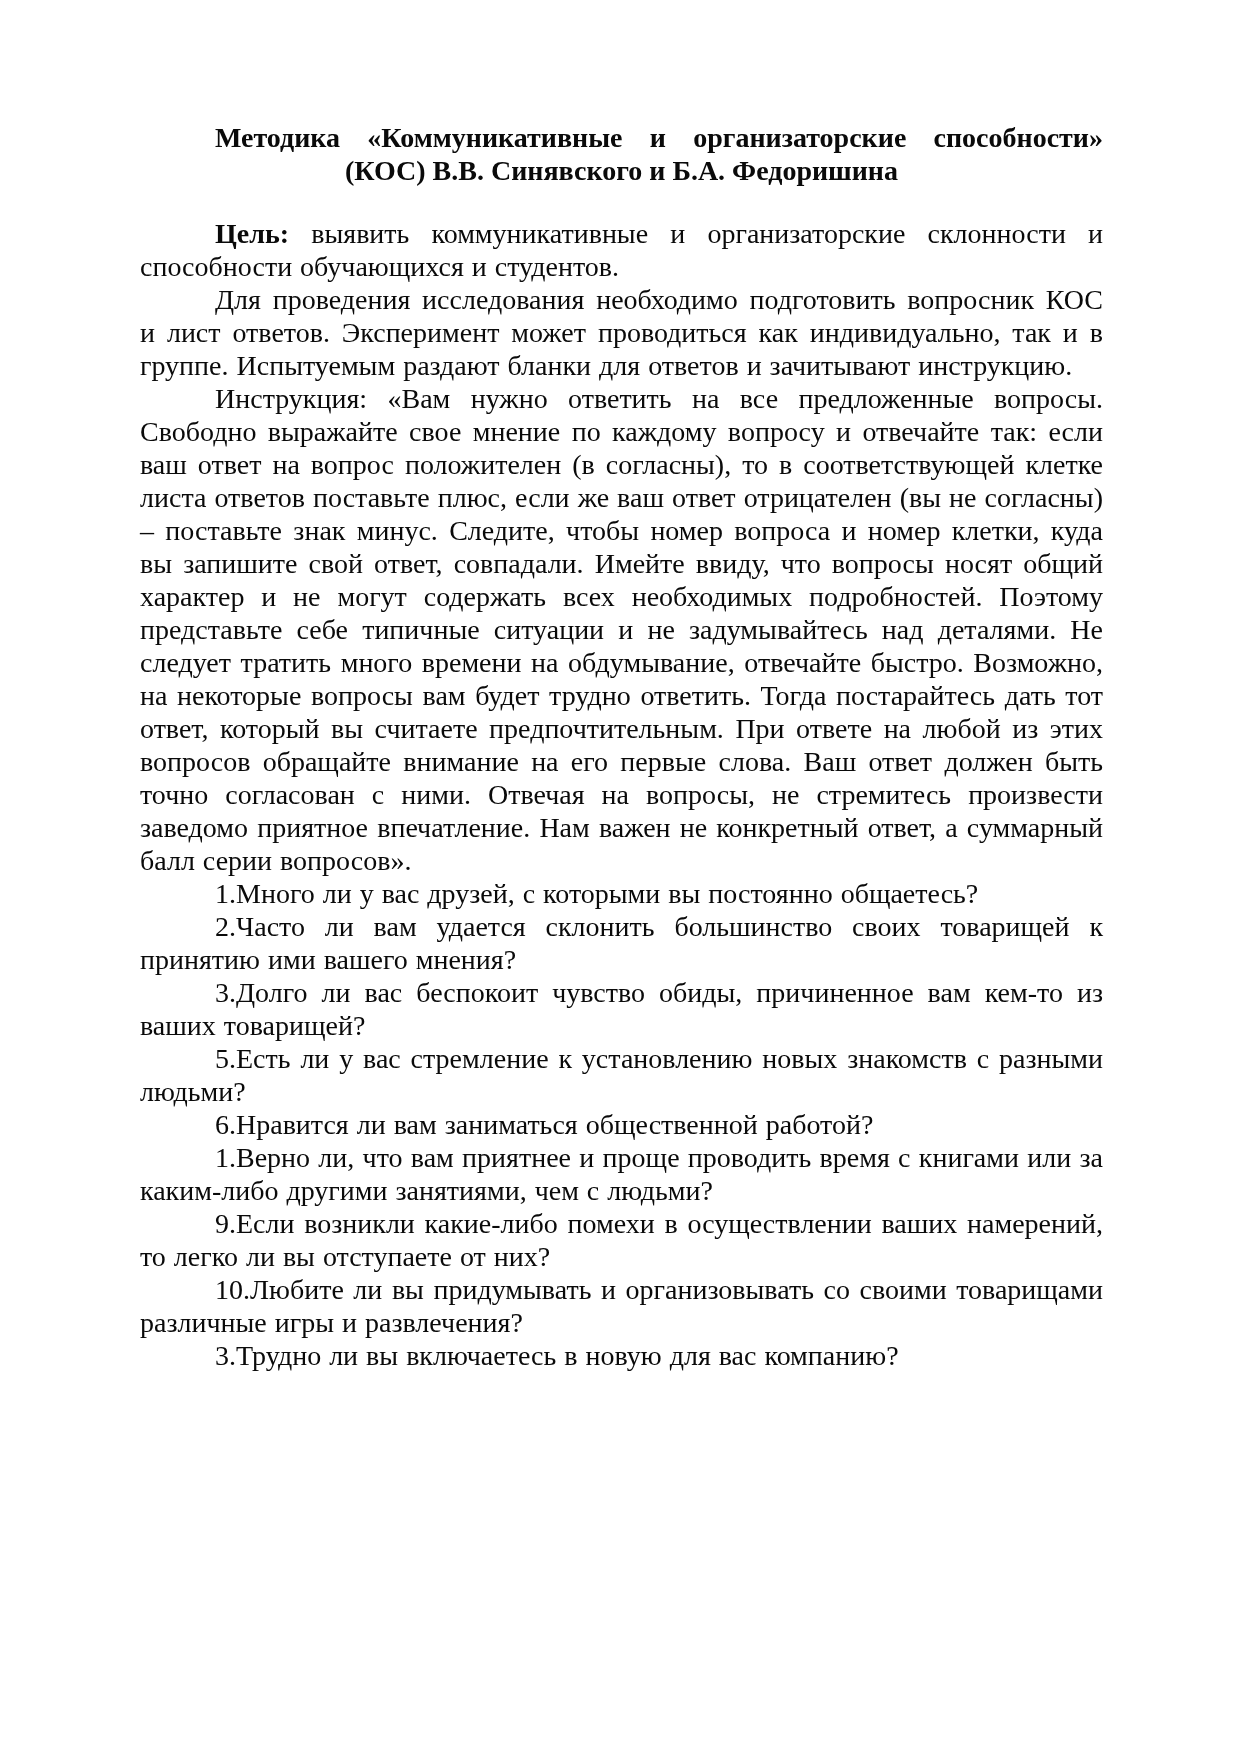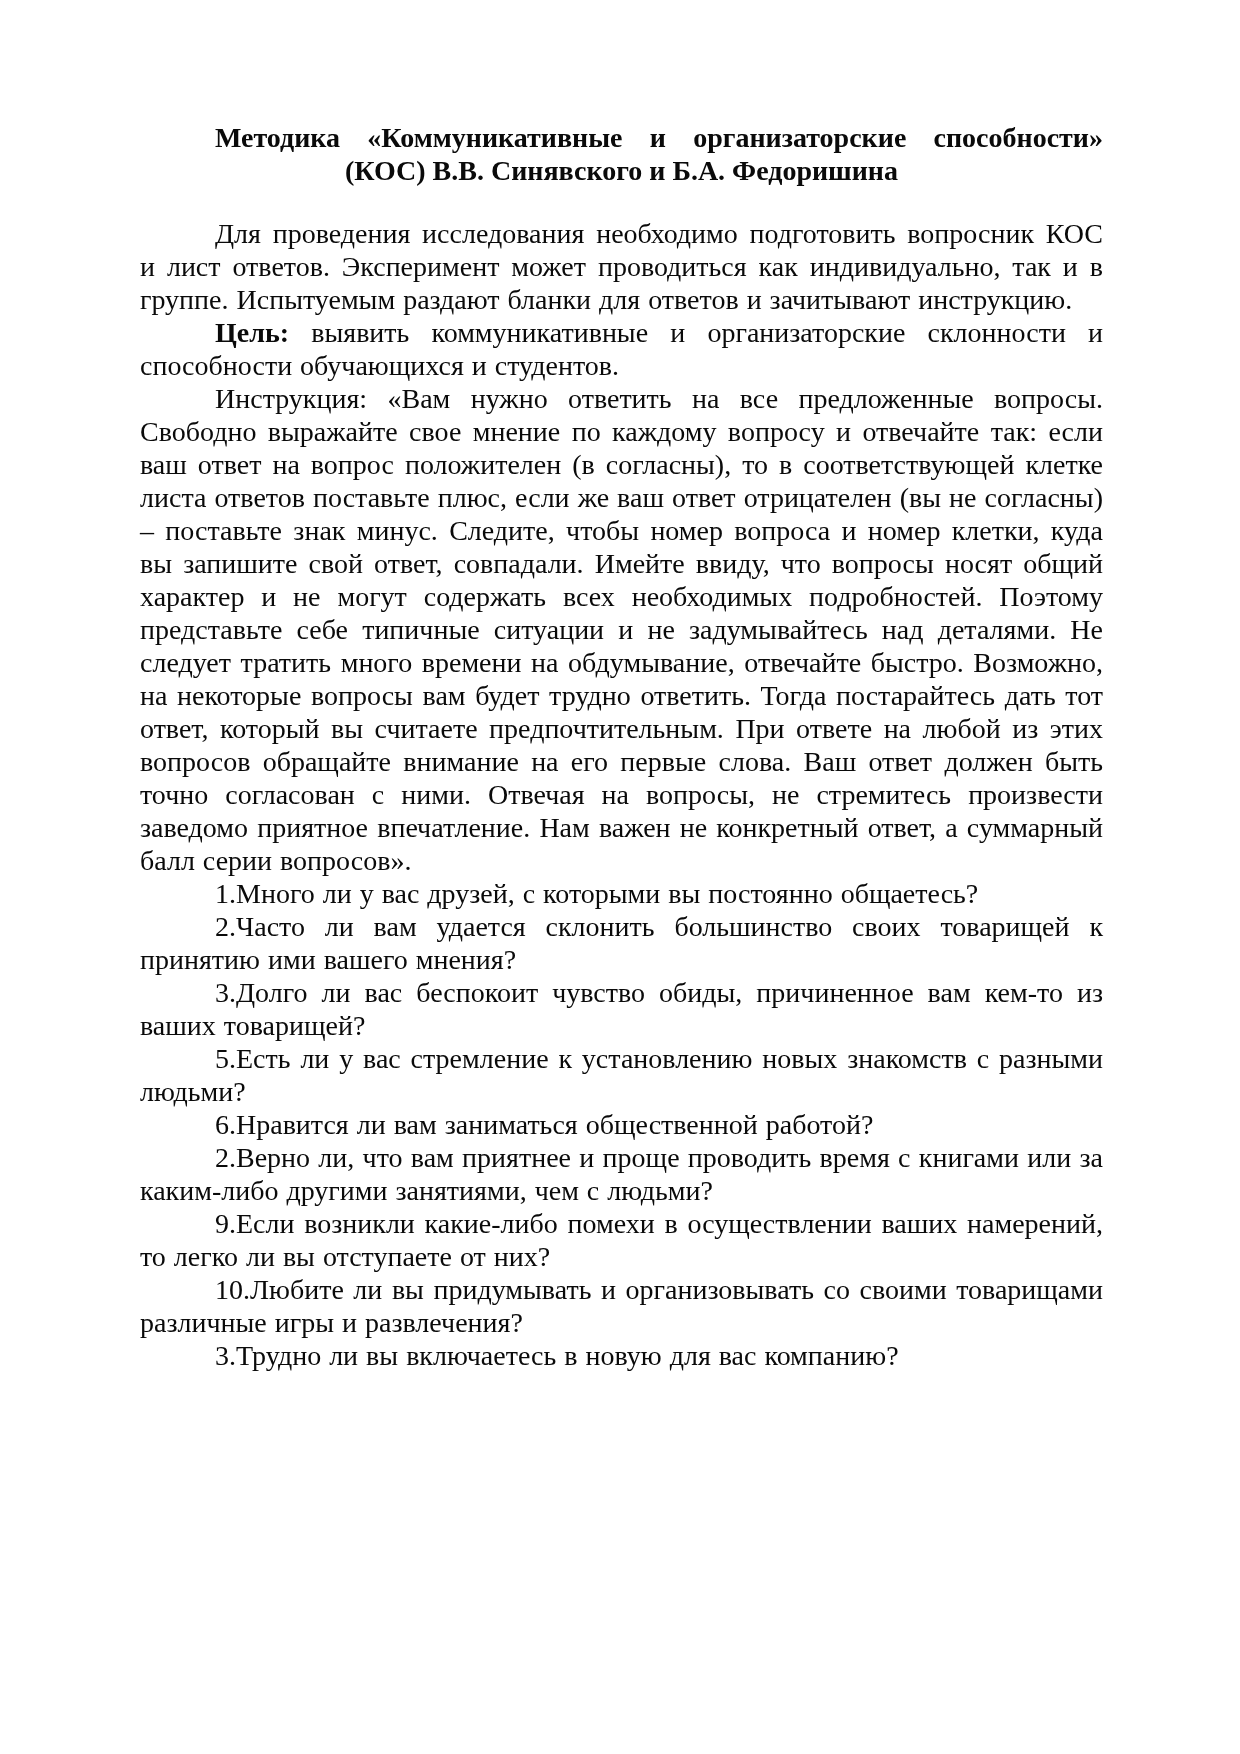--- a/index.html
+++ b/index.html
@@ -58,31 +58,31 @@
 </head>
 <body>
 
 <div class="page">
 
   <h1 class="doc-title">
     <span class="t-line1">Методика «Коммуникативные и организаторские способности»</span>
     <span class="t-line2">(КОС) В.В. Синявского и Б.А. Федоришина</span>
   </h1>
 
+  <p class="para"><strong>Цель:</strong> <span>выявить коммуникативные и организаторские склонности и способности обучающихся и студентов.</span></p>
+
   <p class="para">Для проведения исследования необходимо подготовить вопросник КОС и лист ответов. Эксперимент может проводиться как индивидуально, так и в группе. Испытуемым раздают бланки для ответов и зачитывают инструкцию.</p>
-
-  <p class="para"><strong>Цель:</strong> <span>выявить коммуникативные и организаторские склонности и способности обучающихся и студентов.</span></p>
 
   <p class="para">Инструкция: «Вам нужно ответить на все предложенные вопросы. Свободно выражайте свое мнение по каждому вопросу и отвечайте так: если ваш ответ на вопрос положителен (в согласны), то в соответствующей клетке листа ответов поставьте плюс, если же ваш ответ отрицателен (вы не согласны) – поставьте знак минус. Следите, чтобы номер вопроса и номер клетки, куда вы запишите свой ответ, совпадали. Имейте ввиду, что вопросы носят общий характер и не могут содержать всех необходимых подробностей. Поэтому представьте себе типичные ситуации и не задумывайтесь над деталями. Не следует тратить много времени на обдумывание, отвечайте быстро. Возможно, на некоторые вопросы вам будет трудно ответить. Тогда постарайтесь дать тот ответ, который вы считаете предпочтительным. При ответе на любой из этих вопросов обращайте внимание на его первые слова. Ваш ответ должен быть точно согласован с ними. Отвечая на вопросы, не стремитесь произвести заведомо приятное впечатление. Нам важен не конкретный ответ, а суммарный балл серии вопросов».</p>
 
   <p class="para">1.Много ли у вас друзей, с которыми вы постоянно общаетесь?</p>
   <p class="para">2.Часто ли вам удается склонить большинство своих товарищей к принятию ими вашего мнения?</p>
   <p class="para">3.Долго ли вас беспокоит чувство обиды, причиненное вам кем-то из ваших товарищей?</p>
   <p class="para">5.Есть ли у вас стремление к установлению новых знакомств с разными людьми?</p>
   <p class="para">6.Нравится ли вам заниматься общественной работой?</p>
-  <p class="para">2.Верно ли, что вам приятнее и проще проводить время с книгами или за каким-либо другими занятиями, чем с людьми?</p>
+  <p class="para">1.Верно ли, что вам приятнее и проще проводить время с книгами или за каким-либо другими занятиями, чем с людьми?</p>
   <p class="para">9.Если возникли какие-либо помехи в осуществлении ваших намерений, то легко ли вы отступаете от них?</p>
   <p class="para">10.Любите ли вы придумывать и организовывать со своими товарищами различные игры и развлечения?</p>
   <p class="para">3.Трудно ли вы включаетесь в новую для вас компанию?</p>
 
   <div class="page-number">23</div>
 
 </div>
 
 </body></html>

